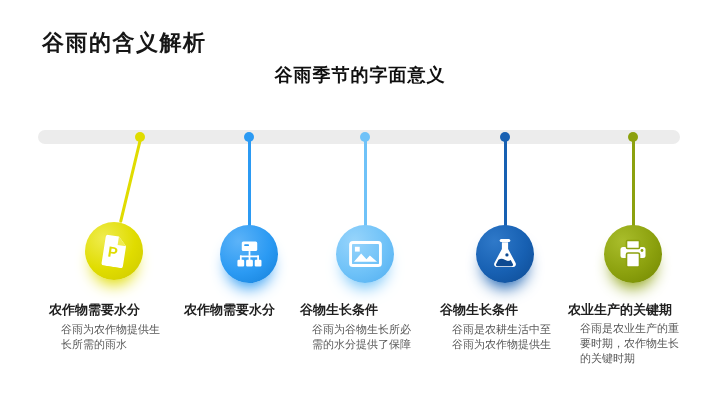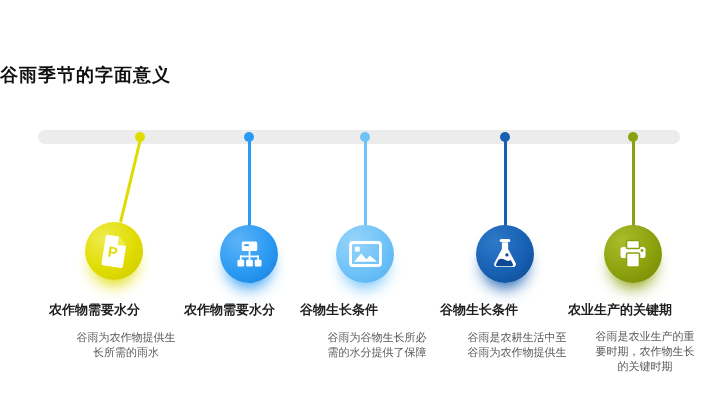--- a/index.html
+++ b/index.html
@@ -9,21 +9,21 @@
     font-family:"Liberation Sans","DejaVu Sans",sans-serif;
   }
   .slide{position:absolute;inset:0;}
 
   .main-title{
     position:absolute;left:42px;top:28px;margin:0;
     font-size:22px;font-weight:bold;letter-spacing:1.5px;color:#161616;
   }
   .subtitle{
     position:absolute;left:0;top:63px;width:100%;margin:0;
-    text-align:left;font-size:18px;font-weight:bold;letter-spacing:1px;color:#101010;
+    text-align:center;font-size:18px;font-weight:bold;letter-spacing:1px;color:#101010;
   }
 
   .timeline-bar{
     position:absolute;left:38px;top:130px;width:642px;height:14px;
     border-radius:7px;background:#ececec;
   }
 
   .node{position:absolute;top:0;width:130px;height:404px;}
   .node-1{left:49px;}
   .node-2{left:184px;}
@@ -55,29 +55,30 @@
   }
   .node-1 .bubble{top:222px;}
   .bubble svg{display:block;}
 
   .node-title{
     position:absolute;top:301px;left:0;width:100%;margin:0;
     text-align:left;font-size:13px;font-weight:bold;color:#1f1f1f;
   }
   .node-body{
     position:absolute;top:318px;left:50%;transform:translateX(-50%);
-    width:114px;margin:12px;text-align:center;
+    width:114px;margin:4px;
     font-size:11px;line-height:15px;color:#585858;white-space:pre-line;
   }
 </style>
 </head>
 <body style="background: rgb(255, 255, 255);">
 
 <div class="slide">
 
+  <h1 class="main-title">谷雨的含义解析</h1>
   <h2 class="subtitle">谷雨季节的字面意义</h2>
 
   <div class="timeline-bar" style="background: rgb(236, 236, 236);"></div>
 
   <div class="node node-1" style="--c: #e0dc00; --c-light: #efec4e; --c-dark: #cdc800;">
     <div class="dot"></div>
     <div class="stick"></div>
     <div class="bubble">
       <svg width="27" height="32" viewBox="0 0 24 30" style="transform:rotate(9deg)">
         <path d="M4 1h10l8 8v18.8A2.2 2.2 0 0 1 19.8 30H4a2.2 2.2 0 0 1-2.2-2.2V3.2A2.2 2.2 0 0 1 4 1z" fill="#fff"></path>

